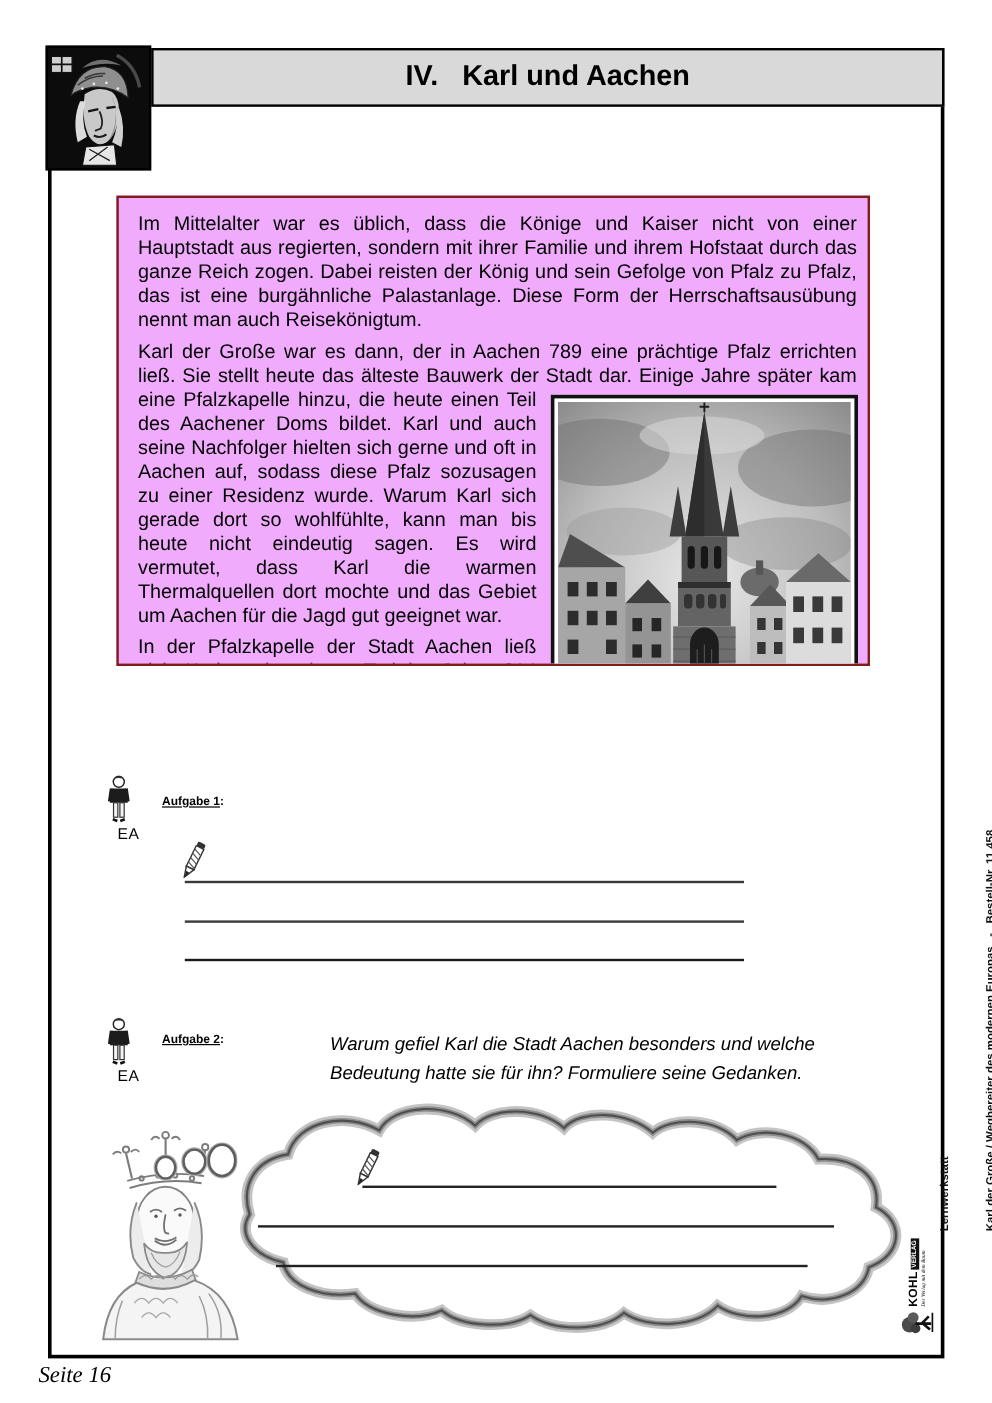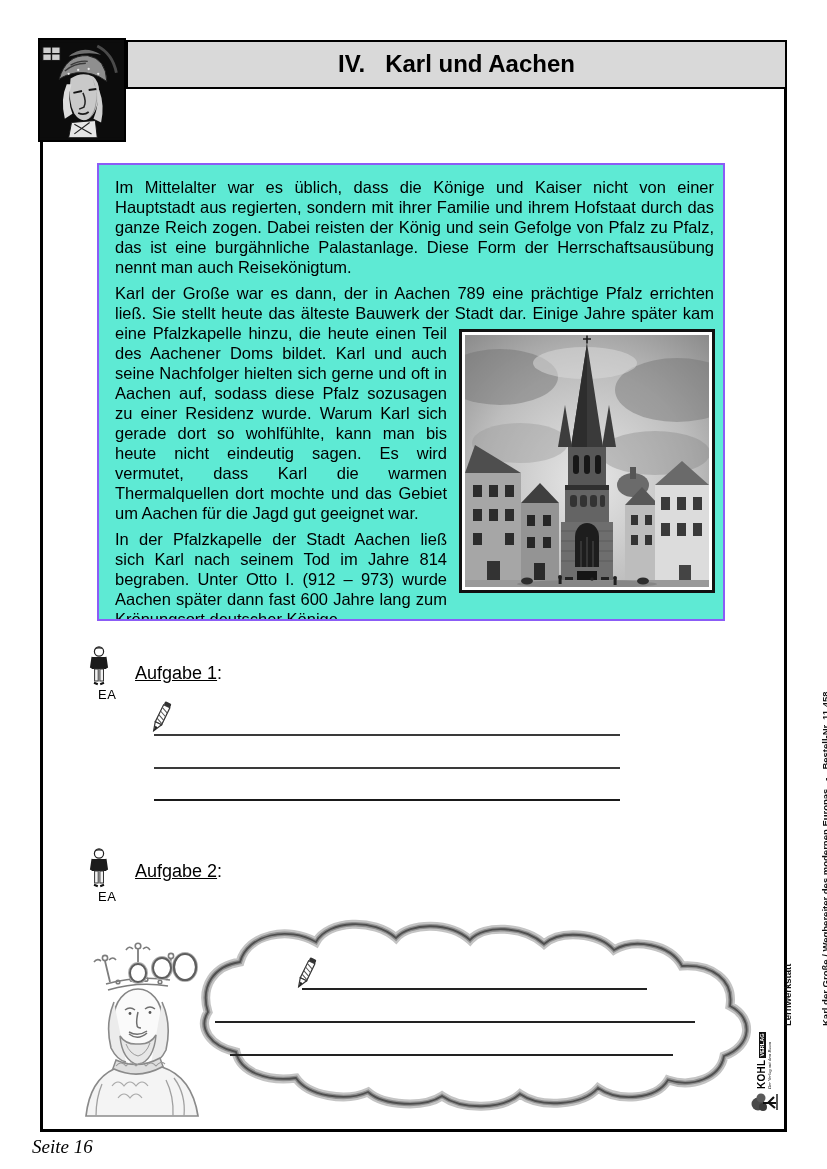--- a/index.html
+++ b/index.html
@@ -10,37 +10,37 @@
          border:3px solid #000;box-sizing:border-box;pointer-events:none;}
   
   .portrait{position:absolute;left:38px;top:38px;width:88px;height:104px;
             border:2px solid #000;box-sizing:border-box;background:#0c0c0c;z-index:4;}
   .portrait svg{display:block;width:100%;height:100%;}
   
   .header-bar{position:absolute;left:126px;top:40px;width:661px;height:49px;
               background:#d9d9d9;border:2px solid #000;box-sizing:border-box;z-index:3;}
   .header-title{font-weight:bold;font-size:24px;line-height:44px;text-align:center;white-space:pre;}
   
-  .infobox{position:absolute;left:97px;top:163px;width:628px;height:458px;
-           background:#5eead4;border:2px solid #8b5cf6;box-sizing:border-box;
+  .infobox{position:absolute;left:97px;top:163px;width:628px;height:392px;
+           background:#f0abfc;border:2px solid #7f1d1d;box-sizing:border-box;
            padding:12px 8px 8px 16px;overflow:hidden;z-index:2;}
   .infobox p{margin:0;font-size:16.5px;line-height:20px;text-align:justify;}
   .infobox p + p{margin-top:6px;}
   .float-strut{float:right;width:1px;height:152px;background:transparent;}
   .dom-figure{float:right;clear:right;margin:0 0 4px 12px;border:3px solid #111;
               background:#fff;padding:3px;width:244px;height:252px;}
   .dom-figure svg{display:block;width:244px;height:252px;}
   .caption{position:absolute;left:16px;top:426px;width:332px;text-align:right;
            font-size:13.5px;font-weight:bold;font-style:italic;}
   
   .ea-badge{position:absolute;width:34px;text-align:center;}
   .ea-badge svg{display:block;margin:0 auto;width:26px;height:40px;}
   .ea-text{font-size:13px;letter-spacing:.5px;margin-top:1px;margin-left:16px;}
   .ea1{left:82px;top:646px;} .ea2{left:82px;top:848px;}
-  .task-label{position:absolute;font-size:18px;font-weight:normal;white-space:pre;}
+  .task-label{position:absolute;font-size:10px;font-weight:bold;white-space:pre;}
   .task-label .u{text-decoration:underline;}
   .label1{left:135px;top:663px;} .label2{left:135px;top:861px;}
   .task-question{position:absolute;font-size:15.5px;font-style:italic;line-height:24px;}
   .q1{left:275px;top:661px;width:470px;}
   .q2{left:275px;top:859px;width:410px;}
   .pencil{position:absolute;width:21px;height:34px;transform:rotate(26deg);}
   .pencil1{left:151px;top:700px;} .pencil2{left:296px;top:956px;}
   .answer-line{position:absolute;height:0;border-top:2px solid #3a3a3a;}
   .a1-l1{left:154px;top:734px;width:466px;}
   .a1-l2{left:154px;top:767px;width:466px;}
@@ -232,20 +232,21 @@
   <div class="answer-line a1-l2"></div>
   <div class="answer-line a1-l3"></div>
 
   <div class="ea-badge ea2">
     <svg viewBox="0 0 26 40">
         <use href="#person-sym"></use>
       </svg>
     <div class="ea-text">EA</div>
   </div>
   <div class="task-label label2"><span class="u">Aufgabe 2</span><span>:</span></div>
+  <div class="task-question q2">Warum gefiel Karl die Stadt Aachen besonders und welche Bedeutung hatte sie für ihn? Formuliere seine Gedanken.</div>
 
   <svg class="king" viewBox="0 0 190 190">
     <g stroke="#7d7d7d" stroke-width="1.6" fill="none">
       <path d="M60,56 Q92,47 124,52"></path>
       <path d="M62,62 Q92,53 122,58"></path>
       <path d="M64,54 L59,33 M92,48 L92,21 M120,52 L125,31" stroke-width="1.8"></path>
       <circle cx="59" cy="30" r="2.6"></circle>
         <circle cx="92" cy="18" r="2.8"></circle>
         <circle cx="125" cy="28" r="2.6"></circle>
       <path d="M55,33 q-4,-3 -7,1 M63,32 q4,-4 7,0 M87,21 q-4,-4 -7,1 M97,21 q4,-4 7,1"></path>

